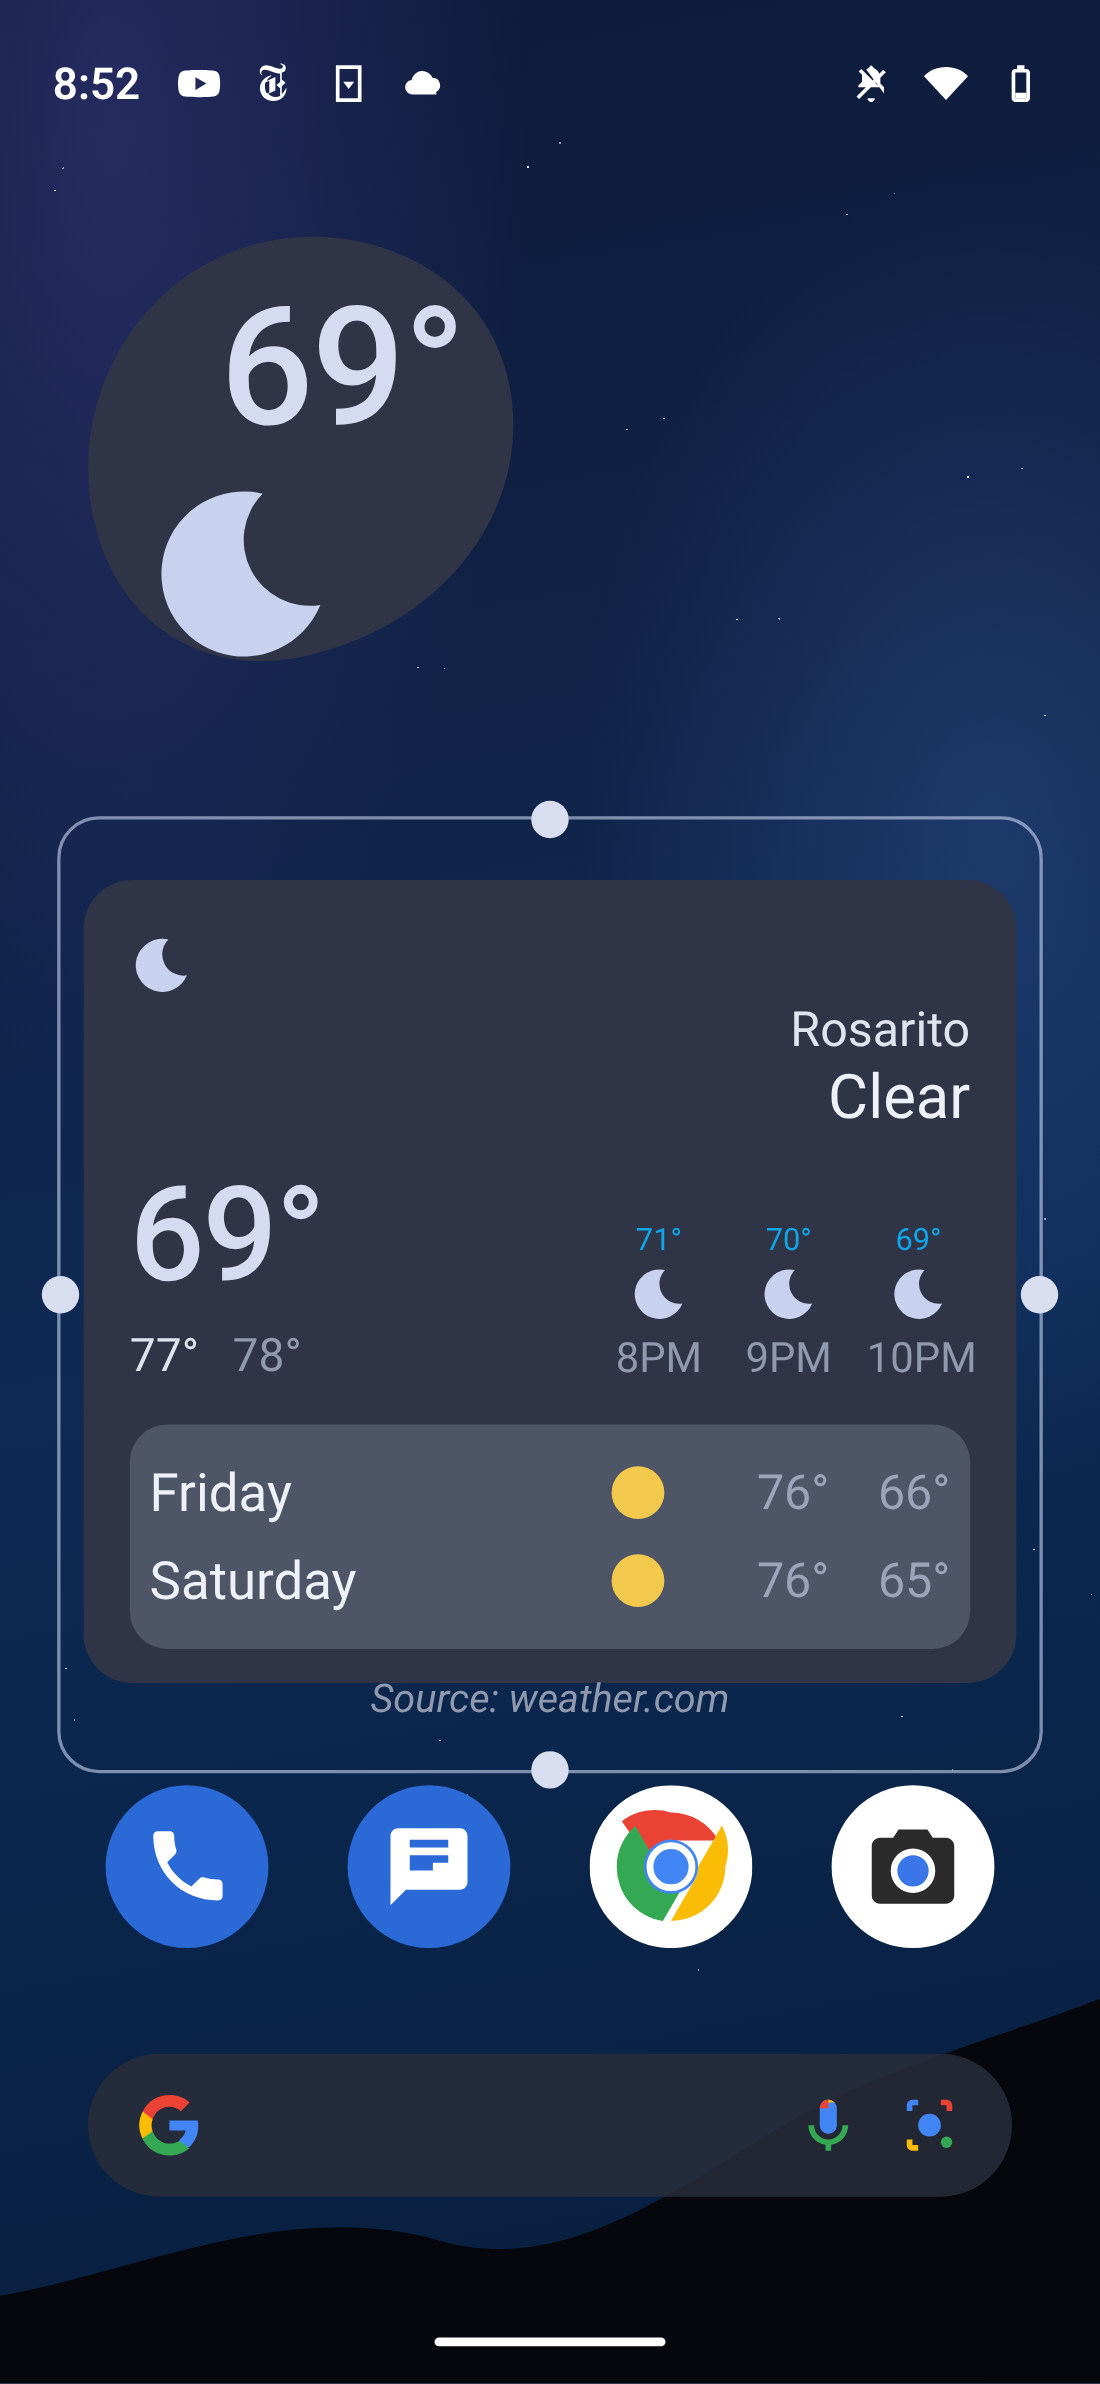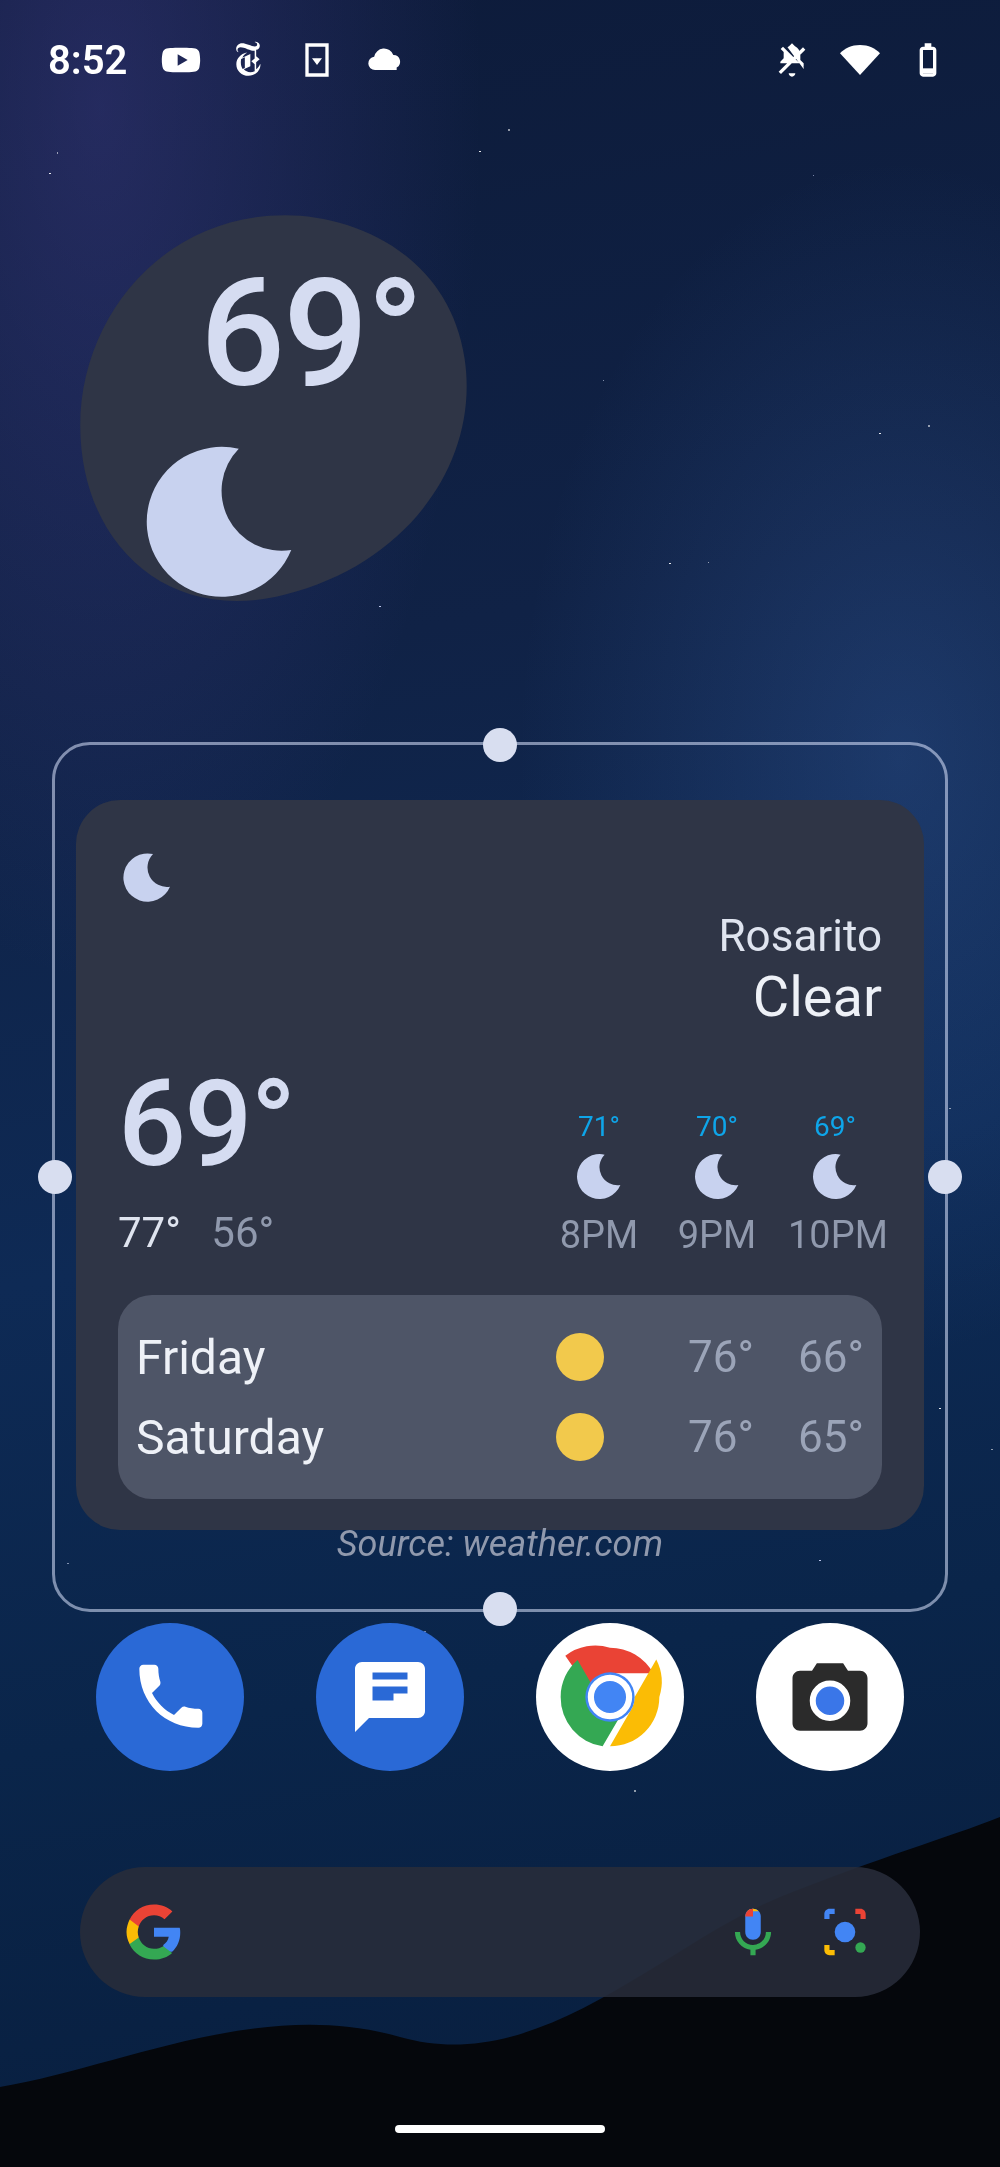--- a/index.html
+++ b/index.html
@@ -45,21 +45,21 @@
   }
   .stars::after {
     transform: translate(30px,25px) scale(1.05);
     opacity:.55;
   }
   .mountain {
     position:absolute; left:0; right:0; bottom:0; height:600px; pointer-events:none;
   }
   
   .statusbar {
-    position:absolute; top:0; left:0; right:0; height:120px;
+    position:absolute; top:16px; left:0; right:0; height:120px;
     display:flex; align-items:center; justify-content:space-between;
     padding:0 52px 0 48px; font-size:40px; font-weight:500;
   }
   .status-left, .status-right { display:flex; align-items:center; gap:28px; }
   .status-left .time { font-size:40px; font-weight:600; margin-right:6px;}
   .icon-sm svg { width:40px; height:40px; fill:#fff; display:block; }
   .icon-batt svg, .icon-wifi svg { width:40px; height:40px; fill:#fff; }
 
   
   .blob-widget {
@@ -225,21 +225,21 @@
       <div class="loc">Rosarito</div>
       <div class="cond">Clear</div>
     </div>
   </div>
 
   <div class="wc-mid">
     <div>
       <div class="cur-temp">69°</div>
       <div class="hilo">
         <span class="hi">77°</span>
-        <span class="lo">56°</span>
+        <span class="lo">78°</span>
       </div>
     </div>
     <div class="hourly">
       <div class="hcol">
         <div class="htemp">71°</div>
         <div class="hicon"><svg viewBox="0 0 24 24">
               <path d="M14.5 2.5A10 10 0 1 0 21.5 16 8 8 0 0 1 14.5 2.5z"></path>
             </svg></div>
         <div class="htime">8PM</div>
       </div>

